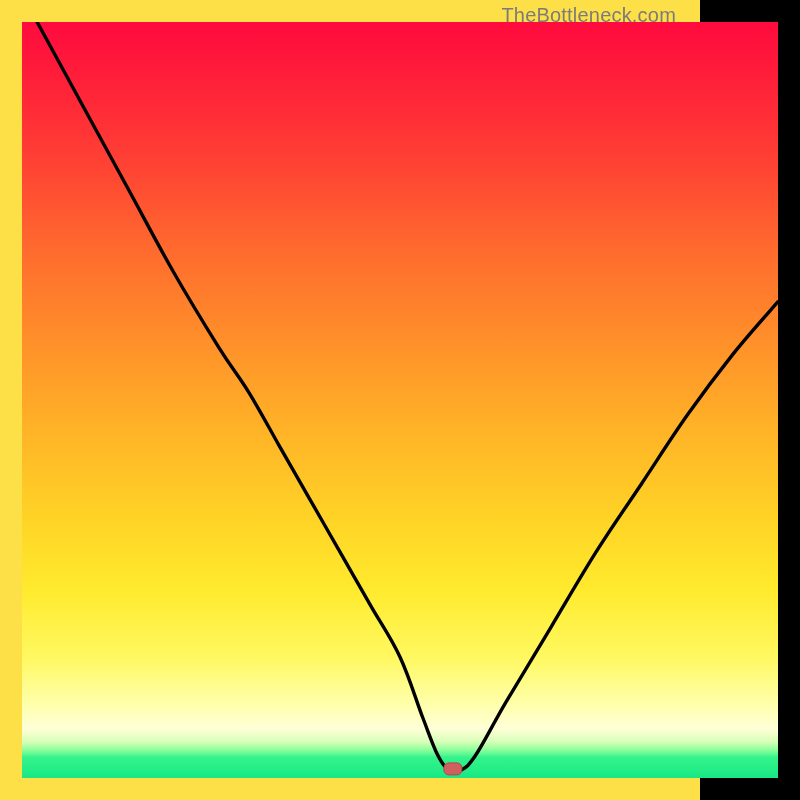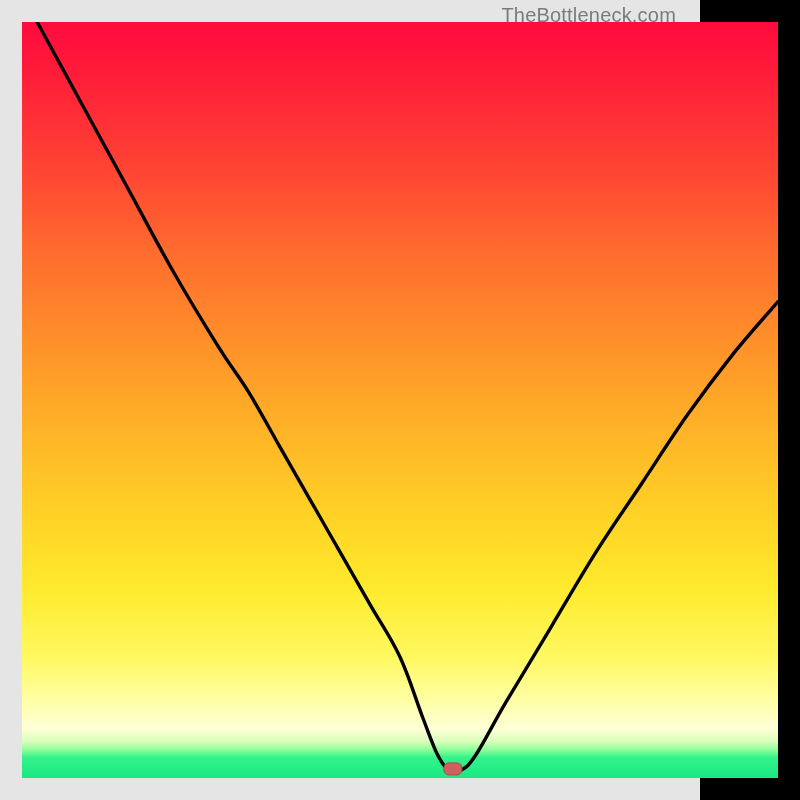--- a/index.html
+++ b/index.html
@@ -8,21 +8,21 @@
     width: 800px;
     height: 800px;
     background: #000;
     overflow: hidden;
     font-family: Arial, Helvetica, sans-serif;
   }
   .frame {
     position: relative;
     width: 700px;
     height: 800px;
-    background: #e5e5e5;
+    background: #fde047;
   }
   .plot-area {
     position: absolute;
     left: 22px;
     top: 22px;
     width: 756px;
     height: 756px;
     overflow: hidden;
   }
   .gradient {

